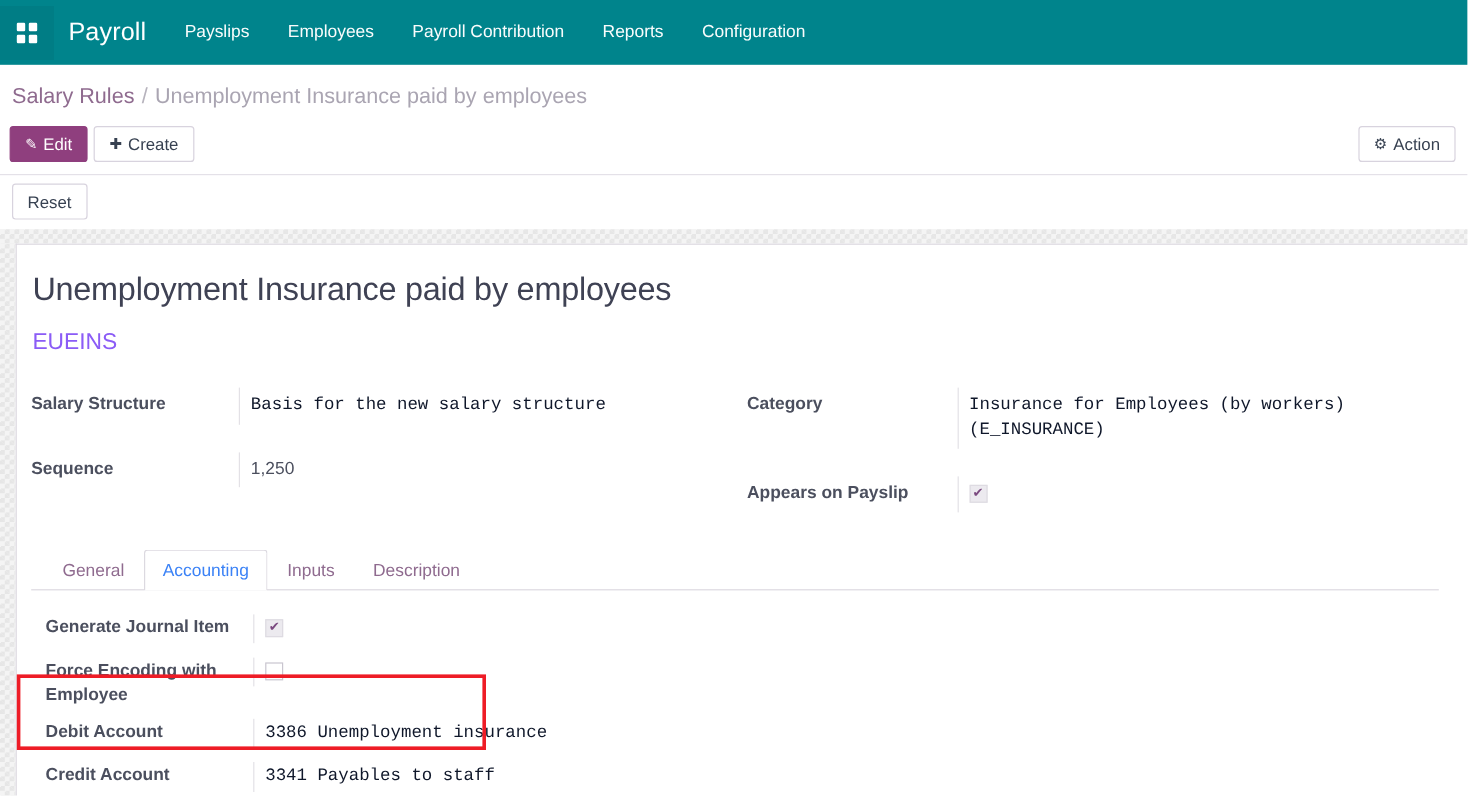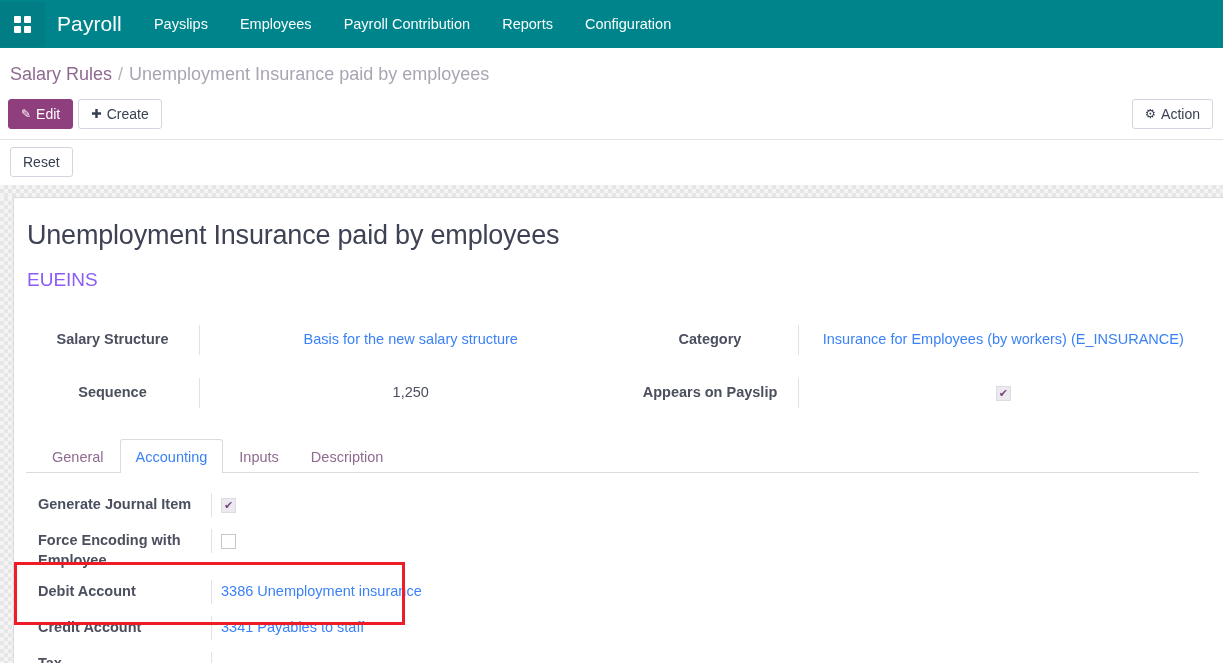--- a/index.html
+++ b/index.html
@@ -7,21 +7,21 @@
     margin: 0; padding: 0;
     width: 1223px; height: 663px;
     overflow: hidden;
     background: #ffffff;
     font-family: "Liberation Sans", sans-serif;
     -webkit-font-smoothing: antialiased;
   }
 
   
   .navbar {
-    height: 48px;
+    height: 54px;
     background: #00848c;
     display: flex;
     align-items: center;
     position: relative;
     z-index: 5;
   }
   .apps-btn {
     width: 45px; height: 45px;
     background: #007d85;
     display: flex; align-items: center; justify-content: center;
@@ -156,22 +156,21 @@
     letter-spacing: -.2px;
   }
   .form-subtitle {
     font-size: 19px;
     color: #8b5cf6;
     margin: 18px 0 0 1px;
   }
 
   .form-grid {
     display: flex;
-    margin-top: 34px;
-    text-align: center;
+    margin-top: 26px;
   }
   .form-col { width: 50%; }
   .form-col.right { padding-left: 10px; }
 
   .fld {
     display: flex;
     align-items: flex-start;
     min-height: 30px;
     margin-bottom: 23px;
   }
@@ -186,21 +185,21 @@
   }
   .fld-val {
     flex: 1;
     border-left: 1px solid #e3e1e6;
     padding: 5px 0 5px 9px;
     font-size: 14.5px;
     min-height: 28px;
     color: #3f4254;
     line-height: 1.35;
   }
-  .fld-link { color: #3b82f6; cursor: pointer; }
+  .fld-link { color: #0f172a; cursor: pointer; font-family: Liberation Mono, monospace; }
   .fld-plain { color: #4b4f5e; }
 
   .form-col.right .fld-label { width: 175px; flex: 0 0 175px; }
 
   .cb {
     width: 15px; height: 15px;
     border: 1px solid #c9c5cf;
     background: #ffffff;
     display: inline-flex;
     align-items: center;

